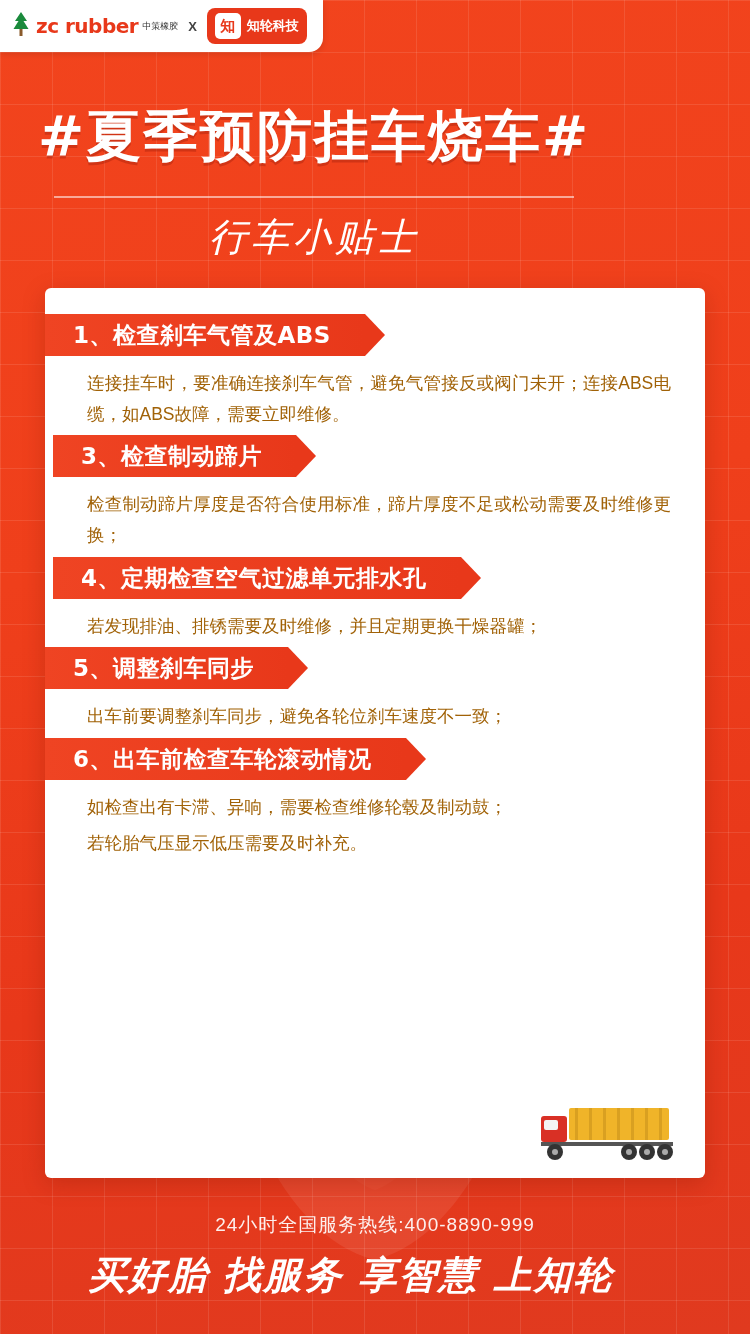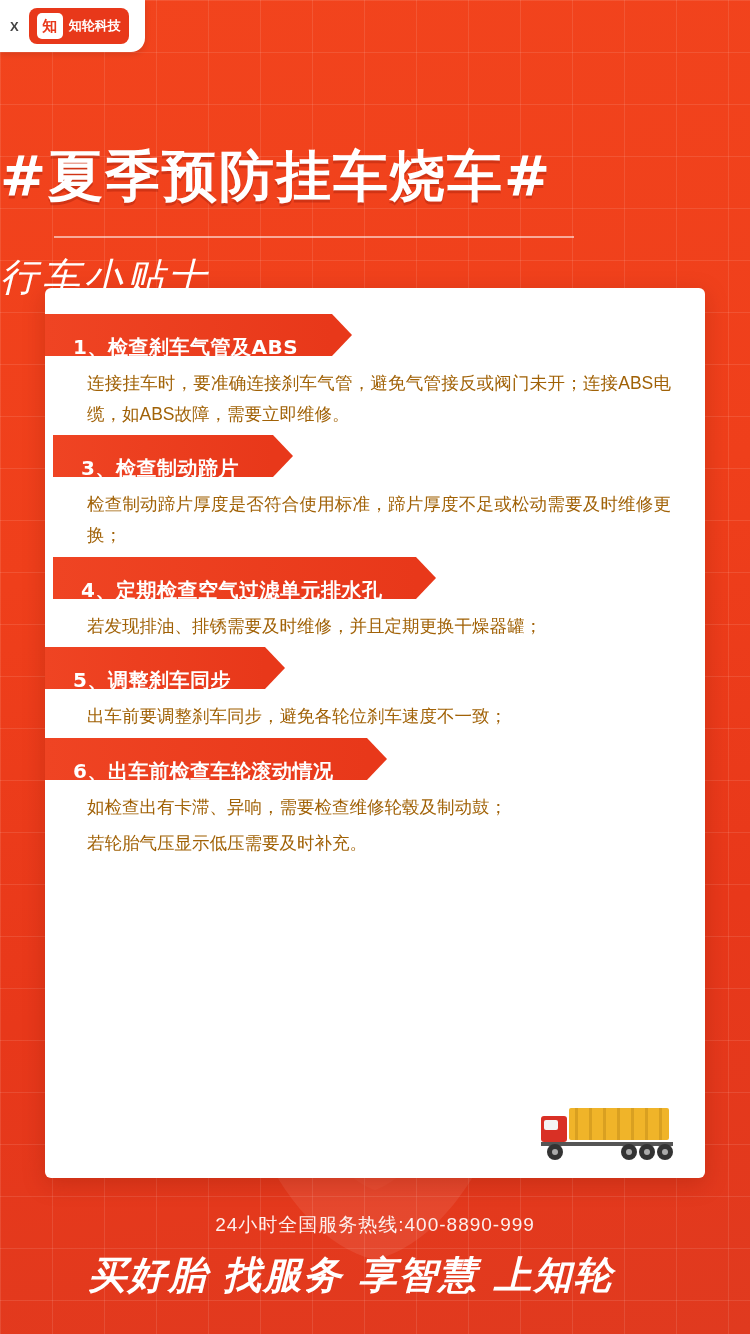--- a/index.html
+++ b/index.html
@@ -58,21 +58,21 @@
   }
   .zl-mark {
     width: 26px; height: 26px; border-radius: 5px; background: #ffffff;
     color: #e8381a; font-weight: bold; font-size: 15px;
     display: flex; align-items: center; justify-content: center;
     font-family: "DejaVu Sans", sans-serif;
   }
   .zl-text { color: #ffffff; font-size: 13px; font-weight: bold; line-height: 1.1; }
 
   
-  #title-wrap { position: absolute; top: 100px; left: 0; width: 628px; text-align: left; z-index: 4; margin-top: 40px; }
+  #title-wrap { position: absolute; top: 100px; left: 0; width: 628px; text-align: center; z-index: 4; }
   #main-title {
     font-family: "DejaVu Sans", sans-serif;
     font-size: 55px; font-weight: bold; color: #ffffff;
     letter-spacing: 2px;
     text-shadow: 0 3px 0 rgba(150,25,10,0.35);
   }
   #title-rule {
     width: 520px; height: 2px; margin: 22px auto 0;
     background: rgba(255,255,255,0.55);
   }
@@ -95,24 +95,24 @@
     z-index: 3;
   }
   .item { margin-bottom: 6px; }
   .ribbon-row { position: relative; height: 44px; margin-bottom: 10px; }
   .ribbon {
     position: relative;
     display: inline-block;
     height: 42px;
     background: linear-gradient(90deg, #ef4423 0%, #e8381a 100%);
     color: #ffffff;
-    font-size: 20px; font-weight: bold;
+    font-size: 23px; font-weight: bold;
     font-family: "DejaVu Sans", sans-serif;
     line-height: 42px;
-    padding: 12px 34px 0 28px;
+    padding: 0 34px 0 28px;
     margin-left: 0;
     letter-spacing: 0.5px;
   }
   .ribbon::after {
     content: "";
     position: absolute; right: -20px; top: 0;
     border-top: 21px solid transparent;
     border-bottom: 21px solid transparent;
     border-left: 20px solid #e8381a;
   }
@@ -148,20 +148,30 @@
 <div id="poster">
 
   <div id="grid"></div>
 
   <svg id="flame" viewBox="0 0 200 300">
     <path d="M100 0 C128 60 170 78 170 150 C170 225 140 290 100 300 C60 290 30 225 30 150 C30 78 72 60 100 0 Z" fill="#ffffff" opacity="0.35"></path>
     <path d="M100 60 C118 100 142 118 142 165 C142 215 124 262 100 270 C76 262 58 215 58 165 C58 118 82 100 100 60 Z" fill="#ffb3a0" opacity="0.40"></path>
   </svg>
 
   <div id="logobar">
+    <div class="zc-logo">
+      <svg class="zc-tree" viewBox="0 0 22 30">
+        <path d="M11 1 L17 10 L13.5 10 L18.5 18 L3.5 18 L8.5 10 L5 10 Z" fill="#1a8a3c"></path>
+        <rect x="9.5" y="18" width="3" height="7" fill="#8a5a2b"></rect>
+      </svg>
+      <div>
+        <div class="zc-word">zc rubber</div>
+      </div>
+      <div class="zc-sub">中策橡胶</div>
+    </div>
     <div class="x-mark">X</div>
     <div class="zl-logo">
       <div class="zl-mark">知</div>
       <div class="zl-text">知轮科技</div>
     </div>
   </div>
 
   <div id="title-wrap">
     <div id="main-title">#夏季预防挂车烧车#</div>
     <div id="title-rule"></div>

